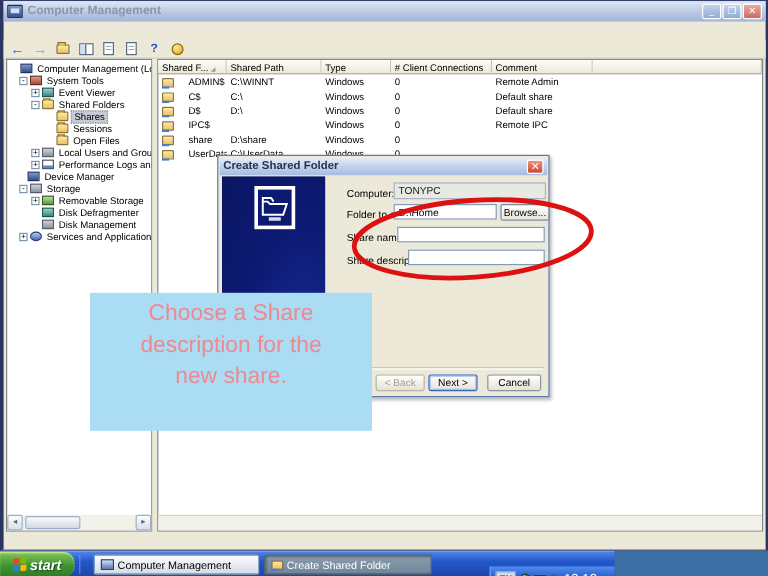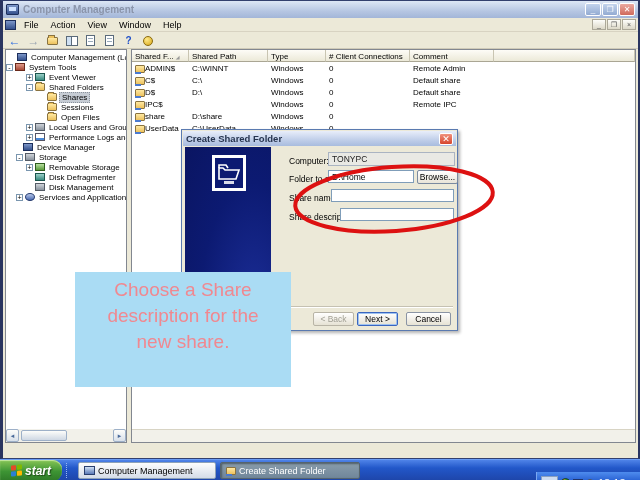--- a/index.html
+++ b/index.html
@@ -56,21 +56,21 @@
   .hscroll{position:absolute;left:0;bottom:0;right:0;height:13px;background:#f2f1ea;display:flex;}
   .sbtn{width:13px;height:13px;background:linear-gradient(#fdfdfa,#d8e0ea);border:1px solid #9db0c8;border-radius:2px;font-size:7px;line-height:11px;text-align:center;color:#4a6a9a;flex:none;}
   .sthumb{width:46px;height:11px;margin:1px 0 0 2px;background:linear-gradient(#fdfdfa,#cfd8e4);border:1px solid #9db0c8;border-radius:2px;}
 
   .splitter{position:absolute;left:122px;top:0;width:4px;bottom:0;background:#ece9d8;}
   .rightpane{position:absolute;left:126px;top:0;right:0;bottom:0;background:#fff;border:1px solid #828790;}
   .lheader{display:grid;grid-template-columns:57px 79px 58px 84px 84px 1fr;height:12px;}
   .hcell{background:linear-gradient(#fdfcf7,#ece9d8);border-right:1px solid #c9c5b2;border-bottom:1px solid #aaa694;font-size:8px;padding:1px 3px 0;white-space:nowrap;overflow:hidden;display:flex;align-items:center;gap:2px;}
   .sorticon::after{content:"◢";font-size:5px;color:#999;}
   .lrow{display:grid;grid-template-columns:57px 79px 58px 84px 84px 1fr;height:12px;font-size:8px;}
-  .lcell{padding:1px 3px 0;white-space:nowrap;overflow:hidden;display:flex;align-items:center;gap:0;}
+  .lcell{padding:1px 3px 0;white-space:nowrap;overflow:hidden;display:flex;align-items:center;gap:12px;}
   .shfold{width:10px;height:8px;flex:none;position:relative;background:linear-gradient(#ffe9a2,#edc25e);border:1px solid #8a7340;border-radius:1px;}
   .shfold::after{content:"";position:absolute;left:-1px;bottom:-2px;width:6px;height:2px;background:#4a7ad0;}
   .rpanebottom{position:absolute;left:0;right:0;bottom:0;height:13px;background:#f2f1ea;border-top:1px solid #d8d4c4;}
 
   .statusbar{position:absolute;left:2px;bottom:1px;right:2px;height:13px;background:#ece9d8;display:flex;align-items:center;}
   .statuscell{flex:1;height:11px;margin:0 2px;border:1px solid;border-color:#9d9884 #fff #fff #9d9884;font-size:8.5px;padding:0 3px;color:#000;line-height:10px;}
 
   
   .dialog{position:absolute;left:181px;top:129px;width:277px;height:202px;background:#ece9d8;border:1px solid #5a7ab0;box-shadow:2px 2px 3px rgba(0,0,0,.3);z-index:10;}
   .dtitle{position:absolute;left:1px;top:1px;right:1px;height:15px;background:linear-gradient(#e8eefa,#b9c9e6 70%,#a8bcde);display:flex;align-items:center;padding:0 3px;}
@@ -83,26 +83,26 @@
   .ro{background:#e9e9e4;border:1px solid #aab4c2;color:#222;line-height:11px;}
   .tb{background:#fff;border:1px solid #7f9db9;}
   input.tb{height:13px;font-size:8.5px;padding:0 3px;margin:0;}
   .browse{position:absolute;left:235px;top:40px;width:41px;height:14px;font-size:8.5px;text-align:center;line-height:12px;background:linear-gradient(#fff,#e8e4d8);border:1px solid #7a8aa0;border-radius:2px;}
   .etch{position:absolute;left:4px;right:4px;top:176px;height:2px;border-top:1px solid #c5c1b2;border-bottom:1px solid #fff;}
   .wbtn{position:absolute;top:182px;height:14px;font-size:8.5px;text-align:center;line-height:12px;background:linear-gradient(#fff,#e6e2d4);border:1px solid #8a94a4;border-radius:2px;color:#000;}
   .wbtn.disabled{color:#a2a094;border-color:#b8b4a6;}
   .wbtn.default{border:1px solid #3a66c0;box-shadow:inset 0 0 0 1px #9ec2f0;}
 
   
-  .callout{position:absolute;left:75px;top:244px;width:216px;height:115px;background:#aadcf4;z-index:20;padding-top:5px;margin-top:28px;}
+  .callout{position:absolute;left:75px;top:244px;width:235px;height:115px;background:#aadcf4;z-index:20;padding-top:5px;}
   .callout div{text-align:center;font-size:19px;line-height:26px;color:#f08890;}
   .redellipse{position:absolute;left:288px;top:157px;width:212px;height:84px;z-index:30;pointer-events:none;}
 
   
-  .taskbar{position:absolute;left:0;bottom:0;width:640px;height:21px;background:linear-gradient(#4f83e8,#2257c9 40%,#1e46ab);border-top:1px solid #6a9cf5;z-index:40;}
+  .taskbar{position:absolute;left:0;bottom:0;width:512px;height:21px;background:linear-gradient(#4f83e8,#2257c9 40%,#1e46ab);border-top:1px solid #6a9cf5;z-index:40;}
   .startbtn{position:absolute;left:0;top:0;width:62px;height:21px;border-radius:0 9px 9px 0;background:linear-gradient(#88c556,#3d9434 55%,#2f7a28);display:flex;align-items:center;justify-content:center;gap:3px;box-shadow:inset 0 1px 1px #c4e8a0;}
   .startbtn span{color:#fff;font-weight:bold;font-style:italic;font-size:12px;text-shadow:1px 1px 1px #1e4a18;}
   .flag{width:11px;height:11px;display:grid;grid-template-columns:5px 5px;grid-template-rows:5px 5px;gap:1px;transform:skewY(-6deg);}
   .flag i{border-radius:1px;}
   .qgrip{position:absolute;left:66px;top:3px;width:5px;height:15px;border-left:1px dotted #9ab8f0;}
   .taskbtn{position:absolute;top:2px;height:17px;border-radius:2px;display:flex;align-items:center;gap:3px;padding:0 5px;font-size:9px;white-space:nowrap;overflow:hidden;}
   .taskbtn.inactive{left:78px;width:138px;background:linear-gradient(#fdfdfd,#d4dce8);border:1px solid #8ea2b8;color:#000;}
   .taskbtn.active{left:220px;width:140px;background:linear-gradient(#8a9dab,#70869a);border:1px solid #55646f;color:#fff;box-shadow:inset 1px 1px 2px #4e5d66;}
   .tinycomp{width:11px;height:9px;background:linear-gradient(#cfe0f4,#5a7ab8);border:1px solid #2a3f6e;flex:none;}
   .tray{position:absolute;right:0;top:12px;width:104px;height:21px;background:linear-gradient(#4f8cee,#2a63d4 40%,#2350b4);border-left:1px solid #7aa8f2;display:flex;align-items:center;gap:3px;padding:0 5px 0 4px;}
@@ -120,33 +120,20 @@
   <div class="window">
 
     <div class="titlebar">
       <div class="appicon"></div>
       <div class="ttext">Computer Management</div>
       <div class="tbtn">_</div>
       <div class="tbtn">❐</div>
       <div class="tbtn close">✕</div>
     </div>
 
-    <div class="menubar">
-      <div class="smicon"></div>
-      <div class="menuitem">File</div>
-      <div class="menuitem">Action</div>
-      <div class="menuitem">View</div>
-      <div class="menuitem">Window</div>
-      <div class="menuitem">Help</div>
-      <div class="mwc">
-        <div class="mbtn">_</div>
-        <div class="mbtn">❐</div>
-        <div class="mbtn">×</div>
-      </div>
-    </div>
 
     <div class="toolbar">
       <div class="tool">
           <span class="navarrow" style="color:#2b6be0;">←</span>
         </div>
       <div class="tool">
           <span class="navarrow" style="color:#9aa4b0;">→</span>
         </div>
       <div class="tool">
           <div class="minifolder"></div>
@@ -170,21 +157,21 @@
 
     <div class="body">
 
       <div class="leftpane">
         <div class="tree">
           <div class="titem" style="padding-left:2px">
               <span class="exp none"></span>
               <span class="ticon comp"></span>
               <span class="tlabel">Computer Management (Local)</span>
             </div>
-          <div class="titem" style="">
+          <div class="titem" style="padding-left:10px">
               <span class="exp">-</span>
               <span class="ticon ic-red"></span>
               <span class="tlabel">System Tools</span>
             </div>
           <div class="titem" style="padding-left:20px">
               <span class="exp">+</span>
               <span class="ticon ic-teal"></span>
               <span class="tlabel">Event Viewer</span>
             </div>
           <div class="titem" style="padding-left:20px">

